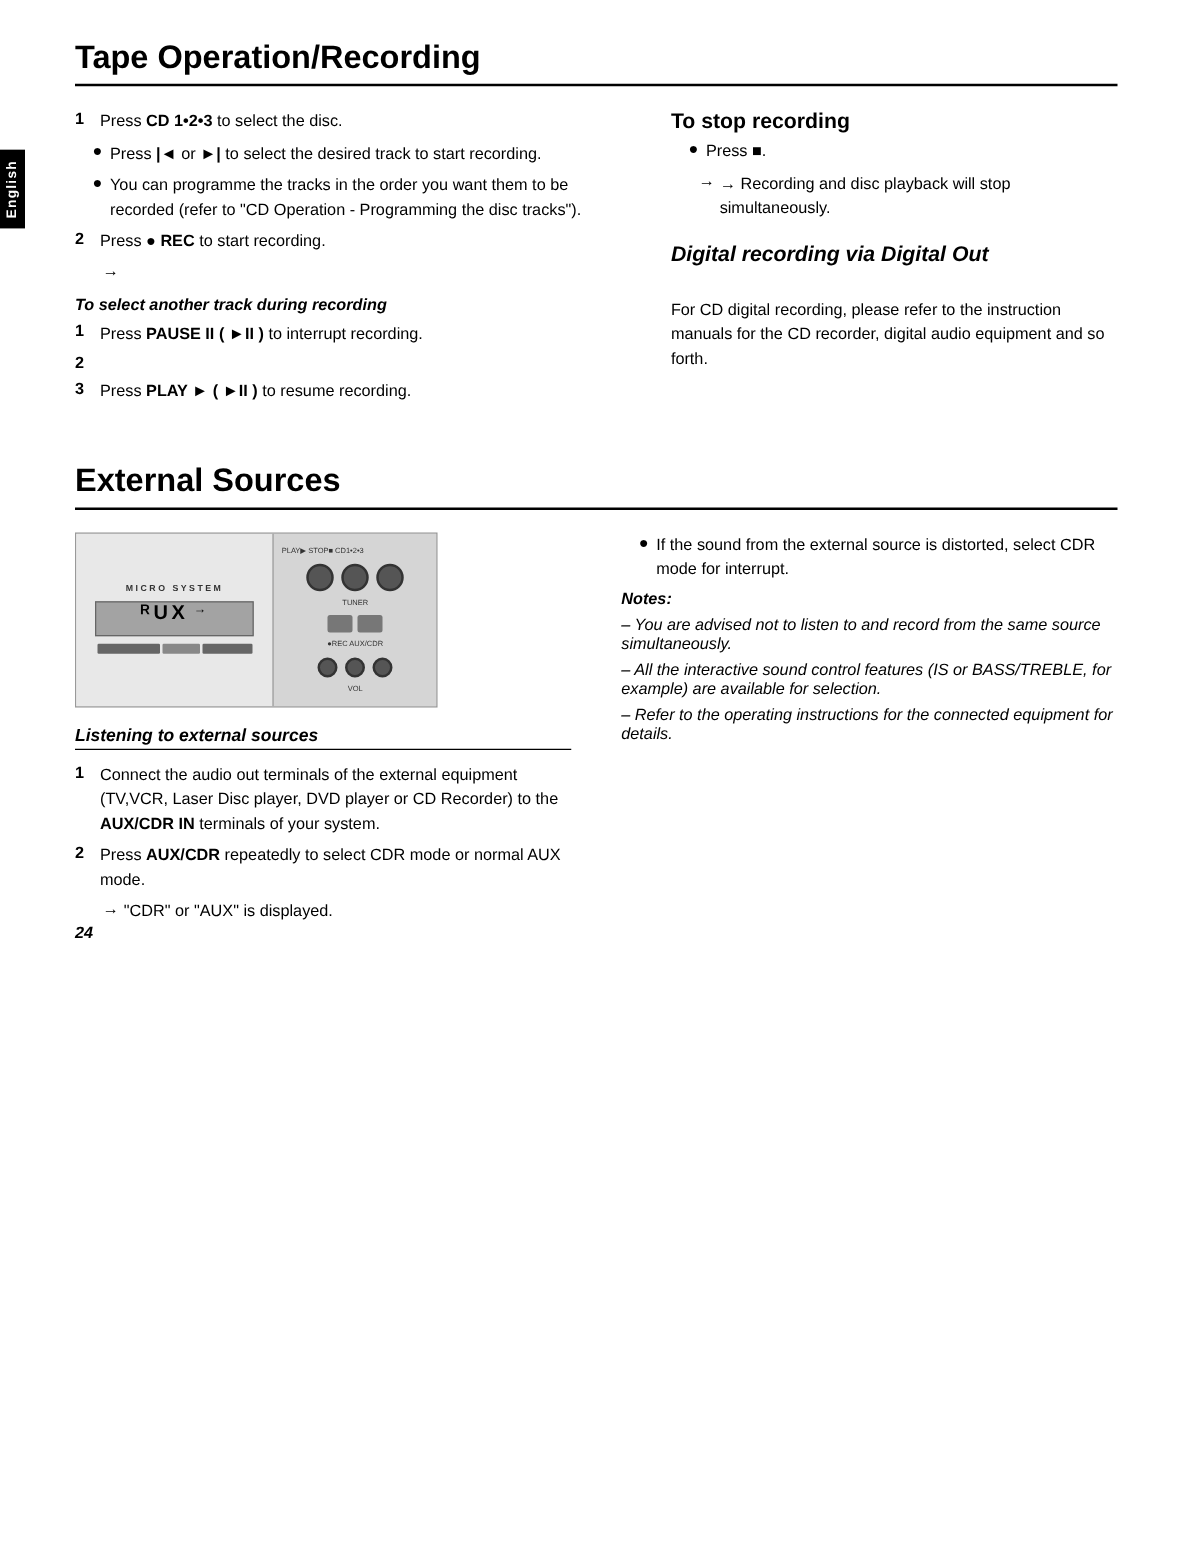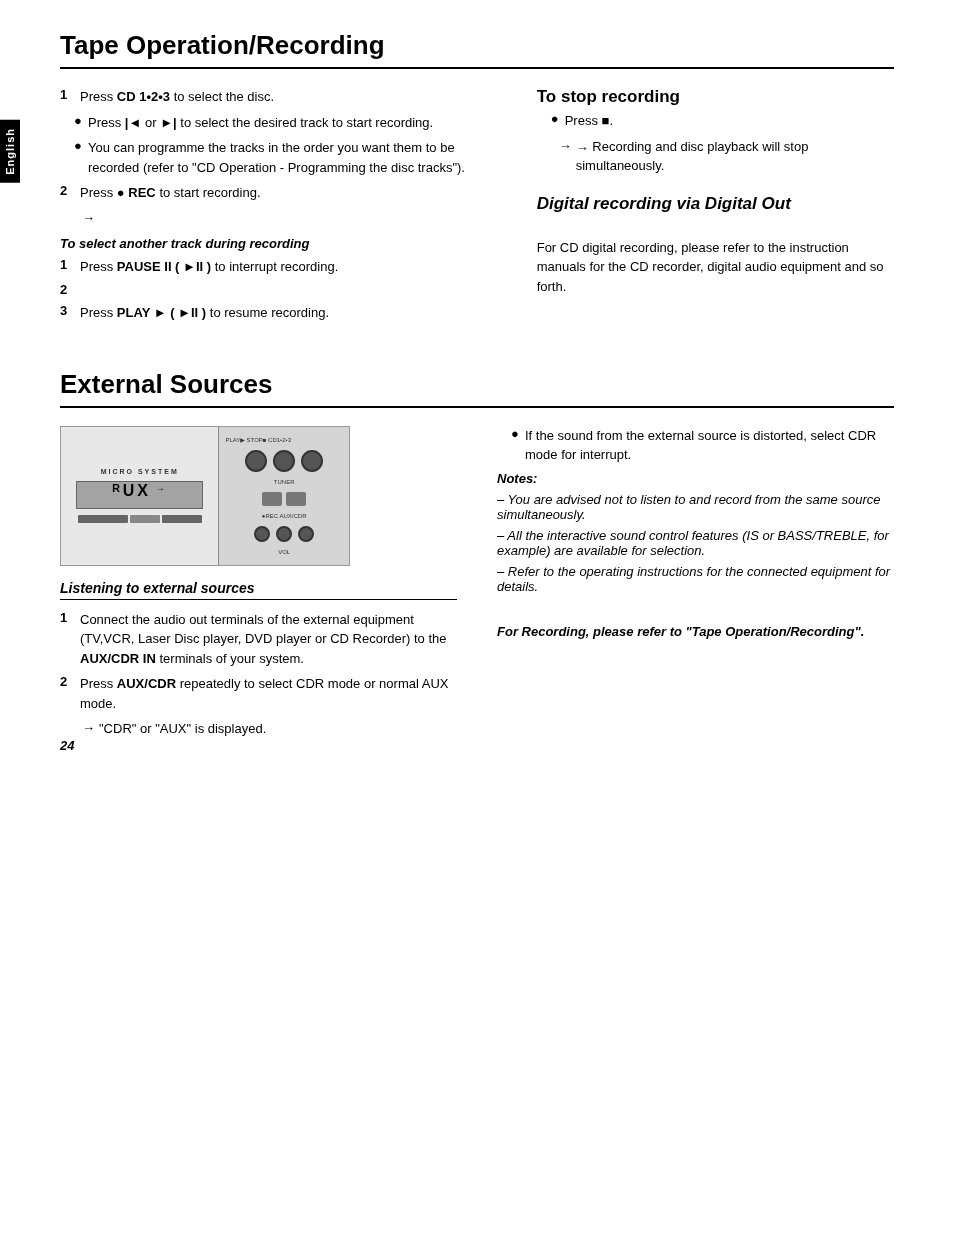--- a/index.html
+++ b/index.html
@@ -434,21 +434,18 @@
           <span class="step-text">If the sound from the external source is distorted, select CDR mode for interrupt.</span>
         </div>
 
         <div style="margin-top: 4px;">
           <p class="notes-italic bold">Notes:</p>
           <p class="notes-italic" style="margin-top:6px;">– You are advised not to listen to and record from the same source simultaneously.</p>
           <p class="notes-italic" style="margin-top:6px;">– All the interactive sound control features (IS or BASS/TREBLE, for example) are available for selection.</p>
           <p class="notes-italic" style="margin-top:6px;">– Refer to the operating instructions for the connected equipment for details.</p>
         </div>
 
-        <div class="for-recording-bold" style="margin-top:30px;">
-          <span>For Recording, please refer to "Tape Operation/Recording".</span>
-        </div>
       </div>
     </div>
   </div>
 
   <div class="page-num">24</div>
 </div>
 
 </body></html>

